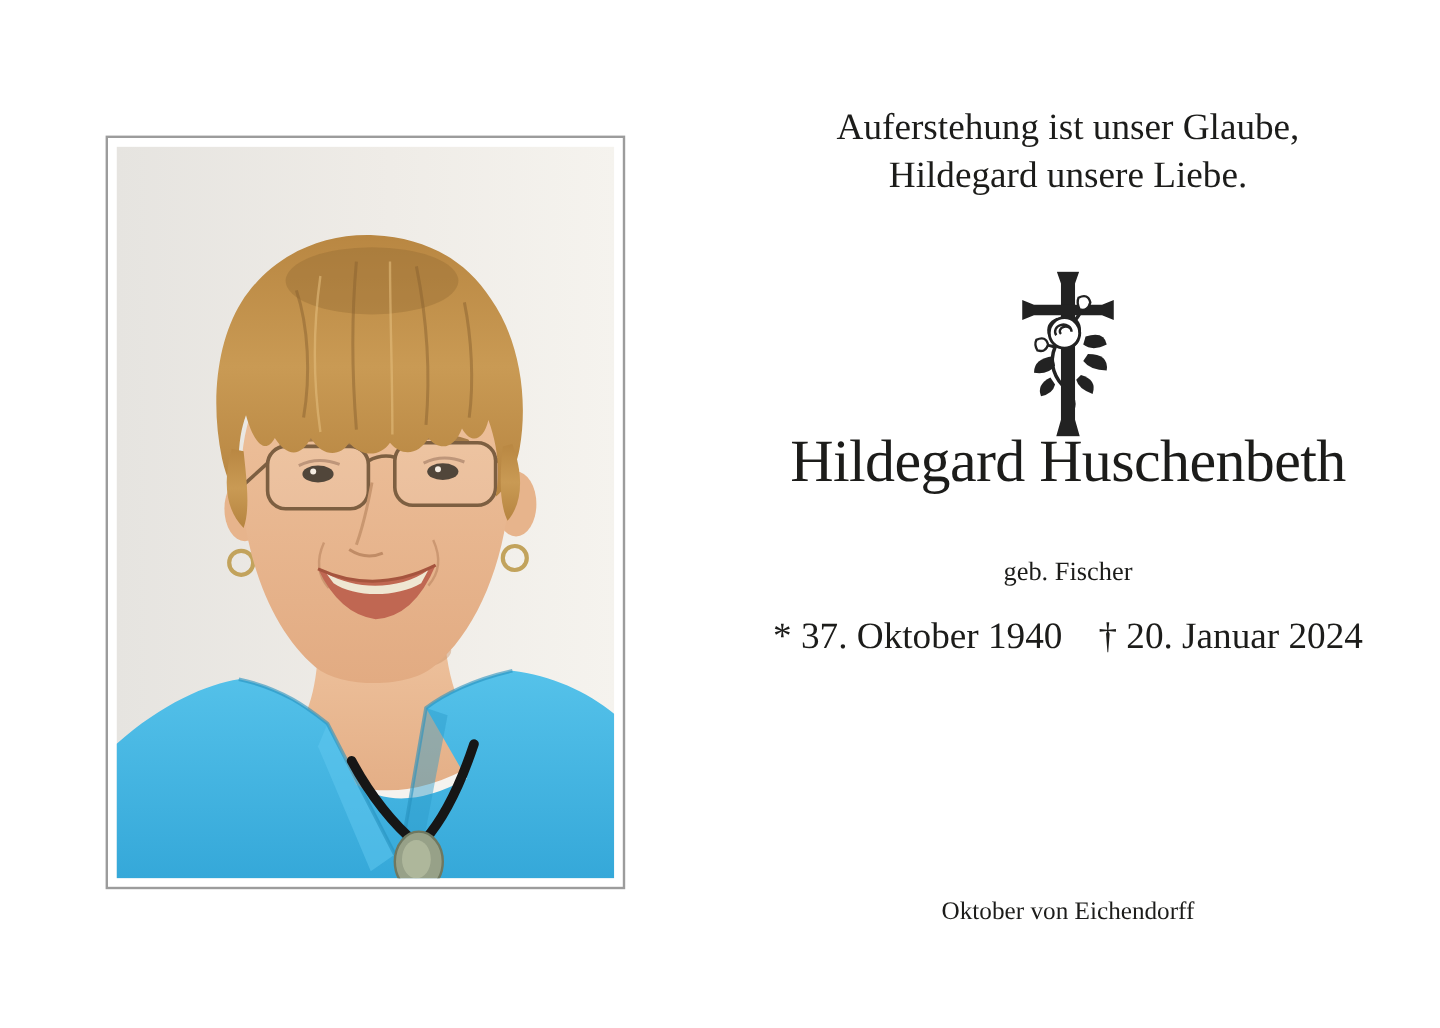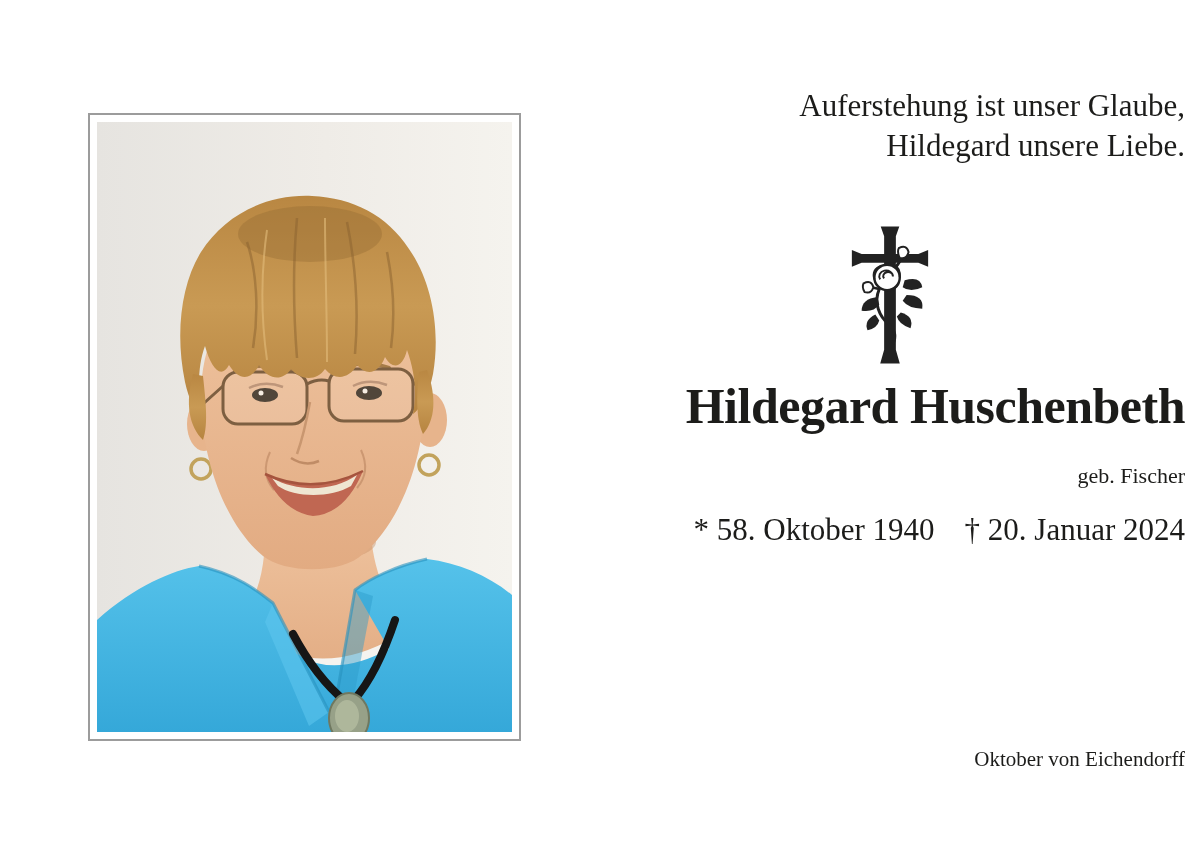--- a/index.html
+++ b/index.html
@@ -8,25 +8,25 @@
     font-family:"Liberation Serif","DejaVu Serif",serif; color:#1c1c1a; overflow:hidden;
   }
   
   .photo-frame {
     position:absolute; left:88px; top:113px; width:433px; height:628px;
     box-sizing:border-box; border:2px solid #9c9c9c; background:#ffffff; padding:7px;
   }
   .photo { width:415px; height:610px; overflow:hidden; }
   .photo svg { display:block; }
   
-  .right-col { position:absolute; left:595px; top:0; width:590px; height:857px; text-align:right; }
+  .right-col { position:absolute; left:595px; top:0; width:590px; height:857px; text-align:center; }
   .right-col > div { position:absolute; left:0; width:100%; }
   .epigraph   { top:86px;  font-size:31px; line-height:40px; }
   .cross-wrap { top:226px; display:flex; justify-content:center; }
-  .name       { top:378px; font-size:50px; font-weight:bold; line-height:56px; letter-spacing:-0.5px; }
+  .name       { top:356px; font-size:50px; font-weight:normal; line-height:56px; letter-spacing:-0.5px; }
   .maiden     { top:463px; font-size:22px; }
   .dates      { top:512px; font-size:31px; }
   .dates .death-part { margin-left:30px; }
   .poem       { top:588px; font-size:31px; line-height:37px; }
   .attribution{ top:747px; font-size:21px; }
 </style>
 </head>
 <body>
 
 <div class="card">
@@ -151,20 +151,20 @@
         <path d="M54,22 Q62,18 64,26 Q62,34 55,32 Q52,26 54,22 Z" fill="#ffffff" stroke="#222" stroke-width="2"></path>
         <path d="M18,58 Q26,54 28,62 Q26,69 19,67 Q16,62 18,58 Z" fill="#ffffff" stroke="#222" stroke-width="2"></path>
       </svg>
     </div>
 
     <div class="name">Hildegard Huschenbeth</div>
 
     <div class="maiden">geb. Fischer</div>
 
     <div class="dates">
-      <span>* 58. Oktober 1940</span><span class="death-part">† 20. Januar 2024</span>
+      <span>* 37. Oktober 1940</span><span class="death-part">† 20. Januar 2024</span>
     </div>
 
 
     <div class="attribution">Oktober von Eichendorff</div>
 
   </div>
 </div>
 
 </body></html>

